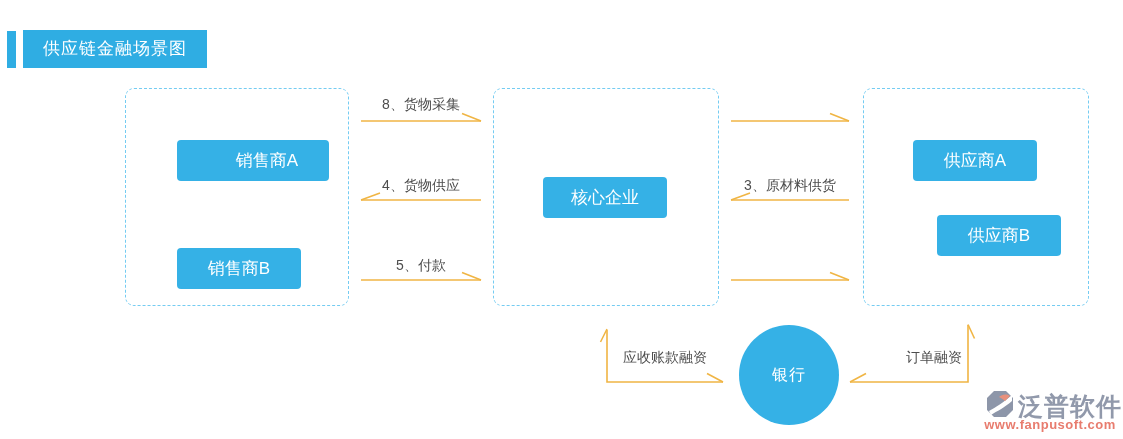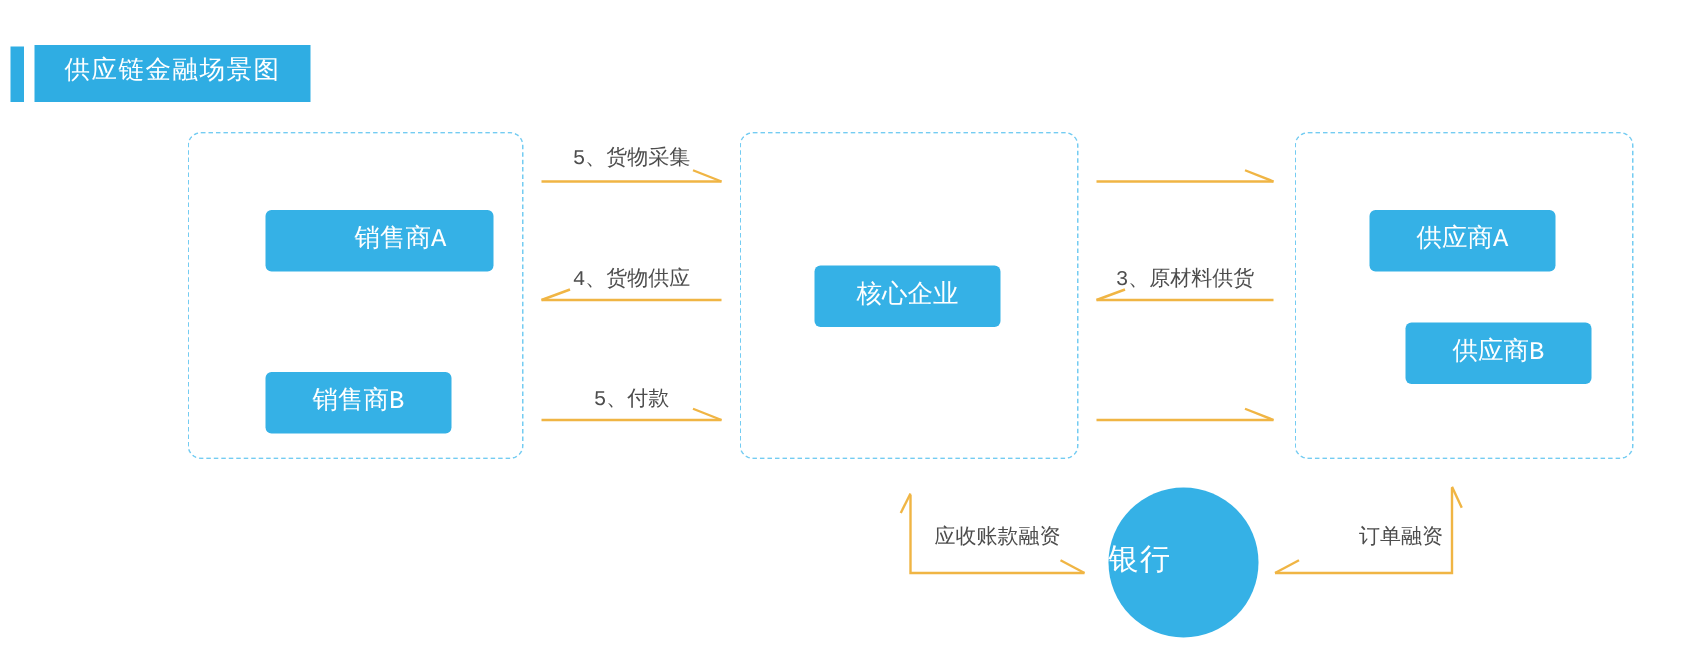--- a/index.html
+++ b/index.html
@@ -9,21 +9,21 @@
     --arrow-gold:#f0b544;
     --label-gray:#4d4d4d;
     --logo-gray:#9199ab;
     --logo-red:#e87c6e;
   }
   html,body{margin:0;padding:0;background:#fff;}
   .stage{
     position:relative;
     width:1123px;height:439px;
     background:#ffffff;
-    font-family:Liberation Mono, monospace;
+    font-family:Liberation Sans, sans-serif;
     overflow:hidden;
   }
   .arrow-layer{position:absolute;left:0;top:0;pointer-events:none;}
   .arrow-layer path{fill:none;stroke:var(--arrow-gold);stroke-width:1.6px;}
   .title-accent{
     position:absolute;left:7px;top:31px;width:9px;height:37px;
     background:var(--badge-blue);
   }
   .title-badge{
     position:absolute;left:23px;top:30px;width:184px;height:38px;
@@ -58,21 +58,21 @@
   .label-f2{left:731px;top:96px;width:118px;}
   .label-f3{left:731px;top:177px;width:118px;}
   .label-f4{left:361px;top:177px;width:120px;}
   .label-f5{left:361px;top:257px;width:120px;}
   .label-f6{left:731px;top:257px;width:118px;}
   .label-receivables{left:607px;top:349px;width:116px;}
   .label-order{left:852px;top:349px;width:110px;text-align:right;}
   .bank-circle{
     position:absolute;left:739px;top:325px;width:100px;height:100px;
     border-radius:50%;background:var(--blue);color:#fff;
-    font-size:20px;line-height:100px;text-align:left;
+    font-size:16px;line-height:100px;text-align:center;
     letter-spacing:1px;
   }
   .logo{position:absolute;left:984px;top:388px;width:132px;height:48px;}
   .logo-icon{position:absolute;left:2px;top:2px;}
   .logo-brand{
     position:absolute;left:34px;top:2px;
     font-size:25px;font-weight:bold;color:var(--logo-gray);
     white-space:nowrap;letter-spacing:1px;
   }
   .logo-url{
@@ -130,23 +130,32 @@
   <div class="node node-seller-a">销售商A</div>
   <div class="node node-seller-b">销售商B</div>
 
   <div class="group-box box-core"></div>
   <div class="node node-core">核心企业</div>
 
   <div class="group-box box-suppliers"></div>
   <div class="node node-supplier-a">供应商A</div>
   <div class="node node-supplier-b">供应商B</div>
 
-  <div class="flow-label label-f1">5、货物采集</div>
+  <div class="flow-label label-f1">8、货物采集</div>
   <div class="flow-label label-f3">3、原材料供货</div>
   <div class="flow-label label-f4">4、货物供应</div>
   <div class="flow-label label-f5">5、付款</div>
   <div class="flow-label label-receivables">应收账款融资</div>
   <div class="flow-label label-order">订单融资</div>
 
   <div class="bank-circle">银行</div>
 
+  <div class="logo">
+    <svg class="logo-icon" width="28" height="28" viewBox="0 0 28 28">
+      <polygon points="8,1 20,1 27,8 27,20 20,27 8,27 1,20 1,8" fill="#8d96a9"></polygon>
+      <path d="M3 21 C 10 17, 17 13, 26 5 L 26 11 C 18 18, 11 21, 5 25 Z" fill="#ffffff"></path>
+      <path d="M13 7 C 16 4.5, 20 3.5, 24 6 L 19 11 C 17 9, 15 8, 13 7 Z" fill="#e8907c"></path>
+    </svg>
+    <div class="logo-brand">泛普软件</div>
+    <div class="logo-url">www.fanpusoft.com</div>
+  </div>
 
 </div>
 
 </body></html>

